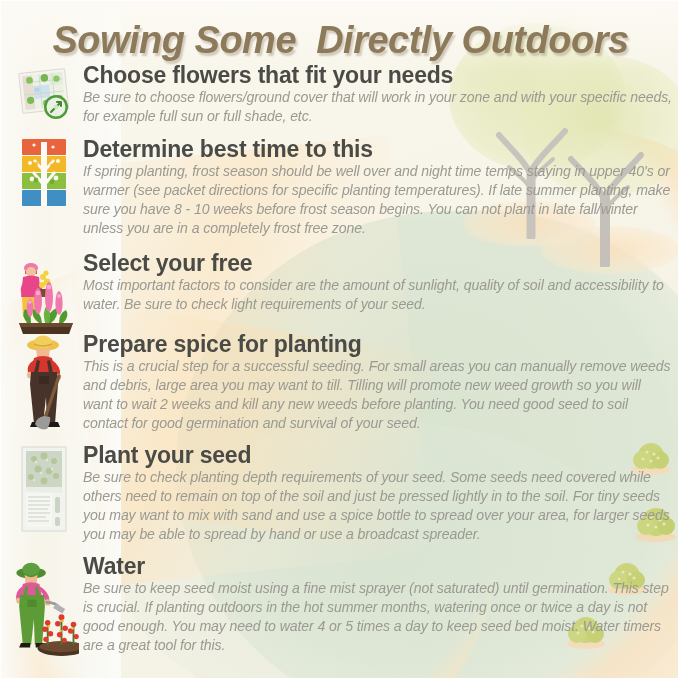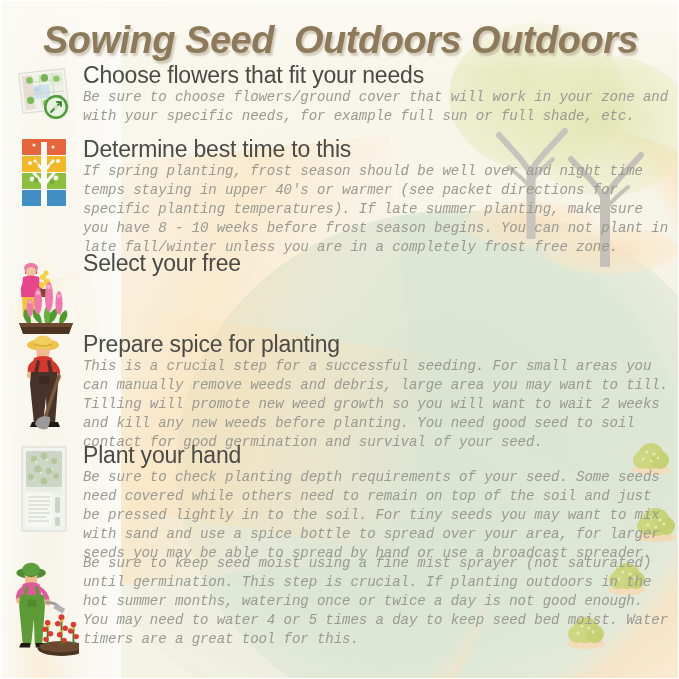--- a/index.html
+++ b/index.html
@@ -118,28 +118,28 @@
   .sections{position:absolute;left:0;top:0;width:679px;height:679px;}
   .section{position:absolute;left:8px;width:668px;}
   .sec-icon{
     position:absolute;left:0;top:0;width:70px;
     display:flex;align-items:flex-start;justify-content:center;
   }
   .sec-body{position:absolute;left:74px;right:4px;top:0;}
   .sec-head{
     font-family:"Liberation Sans",sans-serif;
     font-size:23px;
-    font-weight:400;
+    font-weight:700;
     color:#4a4a46;
     line-height:1.06;
     margin:0 0 1px 0;
     letter-spacing:-0.2px;
   }
   .sec-text{
-    font-family:Liberation Mono, monospace;
+    font-family:Liberation Sans, sans-serif;
     font-style:italic;
     font-size:14.1px;
     line-height:1.35;
     color:#9a9a92;
     margin:0;
     letter-spacing:-0.1px;
   }
 
   
   #sec0{top:62px;}
@@ -248,21 +248,21 @@
         <circle cx="14" cy="18" r="1.5"></circle>
           <circle cx="29" cy="17" r="1.5"></circle>
       </g>
     </svg>
   </div>
 
   <div class="bg bg-white-left"></div>
   <div class="bg bg-white-right"></div>
   <div class="bg bg-white-top"></div>
 
-  <div class="title">Sowing Seed  Outdoors Outdoors</div>
+  <div class="title">Sowing Some  Directly Outdoors</div>
 
   <div class="sections">
 
     <div class="section" id="sec0">
       <div class="sec-icon">
         <svg width="62" height="62" viewBox="0 0 62 62">
           <g transform="rotate(-6 31 31)">
             <rect x="8" y="8" width="46" height="40" rx="1" fill="#f4f3ee" stroke="#dcd9cf" stroke-width="1"></rect>
             <rect x="11" y="11" width="40" height="34" fill="#eef2e6"></rect>
             <rect x="11" y="11" width="10" height="34" fill="#e7ded2"></rect>
@@ -363,20 +363,21 @@
           <g fill="#f9a9cb">
             <circle cx="27" cy="42" r="2.3"></circle>
               <circle cx="38" cy="36" r="2.3"></circle>
             <circle cx="48" cy="45" r="2"></circle>
               <circle cx="19" cy="51" r="1.8"></circle>
           </g>
         </svg>
       </div>
       <div class="sec-body">
         <h2 class="sec-head">Select your free</h2>
+        <p class="sec-text">Most important factors to consider are the amount of sunlight, quality of soil and accessibility to water. Be sure to check light  requirements of your seed.</p>
       </div>
     </div>
 
     <div class="section" id="sec3">
       <div class="sec-icon">
         <svg width="62" height="100" viewBox="0 0 62 100">
 
           <ellipse cx="30" cy="13" rx="16" ry="6" fill="#edc24a"></ellipse>
           <ellipse cx="30" cy="10" rx="9" ry="6.5" fill="#f2ce5e"></ellipse>
           <path d="M21 12 q9 4 18 0" stroke="#d9a92f" stroke-width="1.6" fill="none"></path>
@@ -436,21 +437,21 @@
           <g stroke="#c3c9bd" stroke-width="0.9">
             <path d="M12 54 h22 M12 58 h22 M12 62 h22 M12 66 h20 M12 70 h22 M12 74 h18 M12 78 h21"></path>
           </g>
           <g fill="#cbd3c4">
             <rect x="39" y="54" width="5" height="16" rx="2"></rect>
             <rect x="39" y="74" width="5" height="9" rx="2"></rect>
           </g>
         </svg>
       </div>
       <div class="sec-body">
-        <h2 class="sec-head">Plant your hand</h2>
+        <h2 class="sec-head">Plant your seed</h2>
         <p class="sec-text">Be sure to check planting depth requirements of  your seed.  Some seeds need covered while others need to remain on top of the soil and just be pressed lightly in to the  soil. For tiny seeds you may want to mix with sand and use a spice bottle to spread over your area, for larger seeds you may be able to spread by hand or use a broadcast spreader.</p>
       </div>
     </div>
 
     <div class="section" id="sec5">
       <div class="sec-icon">
         <svg width="76" height="108" viewBox="0 0 76 108">
 
           <ellipse cx="24" cy="16" rx="16" ry="6" fill="#4e8c34"></ellipse>
           <ellipse cx="24" cy="12" rx="9.5" ry="7" fill="#5d9e3f"></ellipse>
@@ -498,18 +499,19 @@
           </g>
           <g fill="#f3c02c">
             <circle cx="43" cy="74" r="1.5"></circle>
               <circle cx="58" cy="68" r="1.5"></circle>
             <circle cx="69" cy="76" r="1.5"></circle>
               <circle cx="56" cy="79" r="1.4"></circle>
           </g>
         </svg>
       </div>
       <div class="sec-body">
+        <h2 class="sec-head">Water</h2>
         <p class="sec-text">Be sure to keep seed moist using a fine mist sprayer (not saturated) until germination. This step is crucial. If planting outdoors in the hot summer months, watering once  or twice a day is not good enough. You may need to water 4 or 5 times a day to keep seed bed moist. Water timers are a great tool for this.</p>
       </div>
     </div>
 
   </div>
 </div>
 
 </body></html>

